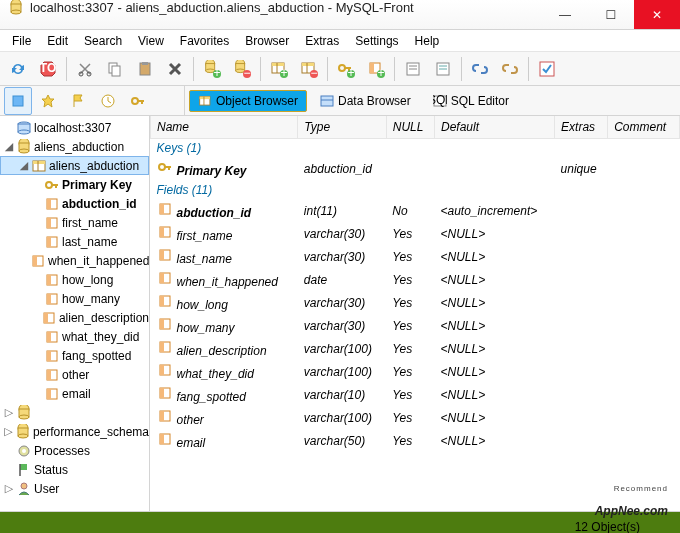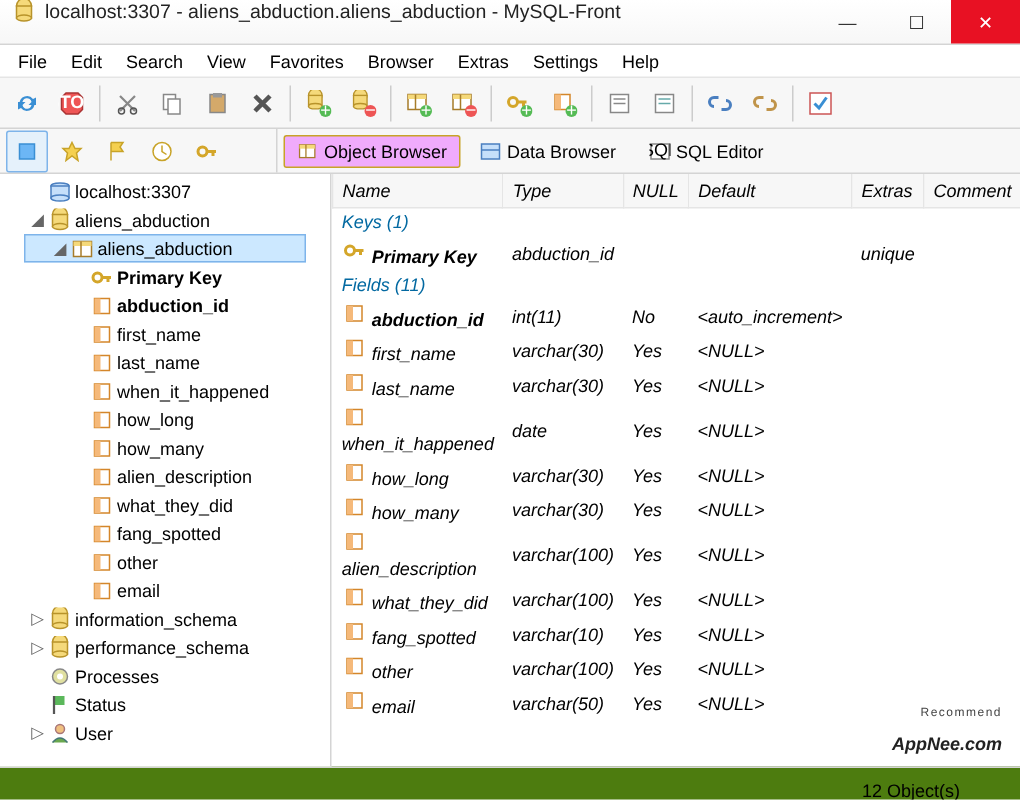--- a/index.html
+++ b/index.html
@@ -12,35 +12,35 @@
 .winbtn.min, .winbtn.max { color: #333; }
 .menubar { height: 22px; display: flex; align-items: center; padding: 0 4px; border-bottom: 1px solid #e5e5e5; }
 .menubar .mi { padding: 2px 8px; cursor: pointer; }
 .toolbar { height: 34px; display: flex; align-items: center; padding: 2px 4px; gap: 2px; border-bottom: 1px solid #d4d4d4; background: #f7f7f7; }
 .tbtn { width: 28px; height: 28px; display: flex; align-items: center; justify-content: center; cursor: pointer; border: 1px solid transparent; border-radius: 2px; }
 .tsep { width: 1px; height: 24px; background: #ccc; margin: 0 2px; }
 .subbar { height: 30px; display: flex; border-bottom: 1px solid #d4d4d4; background: #f7f7f7; }
 .subbar .left { width: 185px; display: flex; align-items: center; padding: 0 4px; gap: 2px; border-right: 1px solid #d4d4d4; }
 .subbar .right { flex: 1; display: flex; align-items: center; padding: 0 4px; gap: 4px; }
 .tabbtn { display: flex; align-items: center; gap: 4px; padding: 3px 8px; border: 1px solid transparent; border-radius: 2px; cursor: pointer; }
-.tabbtn.active { background: #f0abfc; border-color: #c8a328; }
+.tabbtn.active { background: #0ea5e9; border-color: #c8a328; }
 .content { display: flex; height: 395px; }
-.tree { width: 221px; border-right: 1px solid #d4d4d4; overflow: auto; padding: 2px 16px; background: #fff; }
+.tree { width: 150px; border-right: 1px solid #d4d4d4; overflow: auto; padding: 2px 0; background: #fff; }
 .tnode { display: flex; align-items: center; height: 19px; cursor: pointer; white-space: nowrap; }
 .tnode.sel { background: #cce8ff; border: 1px solid #7eb4ea; }
 .tw { display: inline-block; width: 14px; text-align: center; color: #666; cursor: pointer; font-size: 11px; }
 .ticon { width: 16px; height: 16px; display: inline-flex; align-items: center; justify-content: center; margin-right: 2px; }
 .bold { font-weight: bold; }
 .main { flex: 1; overflow: auto; position: relative; font-style: italic; }
 .grid { width: 100%; border-collapse: collapse; }
 .grid th { text-align: left; font-weight: normal; padding: 3px 6px; background: #f7f7f7; border: 1px solid #e5e5e5; border-top: none; height: 22px; position: sticky; top: 0; }
 .grid td { padding: 2px 6px; height: 19px; }
 .section { color: #0369a1; padding: 3px 6px; }
 .statusbar { height: 30px; border-top: 1px solid #d4d4d4; background: #4d7c0f; display: flex; align-items: center; justify-content: flex-end; padding: 0 40px 0 10px; font-size: 12px; }
-.watermark { position: absolute; right: 12px; bottom: 26px; font-size: 24px; font-weight: bold; font-style: italic; color: #222; pointer-events: none; }
+.watermark { position: absolute; right: 12px; bottom: 12px; font-size: 24px; font-weight: bold; font-style: italic; color: #222; pointer-events: none; }
 .watermark .rec { display: block; font-size: 8px; font-style: normal; font-weight: normal; text-align: right; letter-spacing: 1px; color: #444; }
 .colb { width: 16px; display:inline-flex; align-items:center; justify-content:center; margin-right: 4px; }
 </style>
 </head>
 <body>
 
 <svg width="0" height="0" style="position:absolute">
 <defs>
 <g id="i-db">
         <circle cx="8" cy="4" r="5" fill="#f5d97a" stroke="#b8932a"></circle>
@@ -415,21 +415,20 @@
         </span>
         <span>email</span>
       </div>
       <div class="tnode" style="padding-left: 2px;">
         <span class="tw">▷</span>
         <span class="ticon">
           <svg width="16" height="16">
             <use href="#i-db"></use>
           </svg>
         </span>
-        <span>information_schema</span>
       </div>
       <div class="tnode" style="padding-left: 2px;">
         <span class="tw">▷</span>
         <span class="ticon">
           <svg width="16" height="16">
             <use href="#i-db"></use>
           </svg>
         </span>
         <span>performance_schema</span>
       </div>

